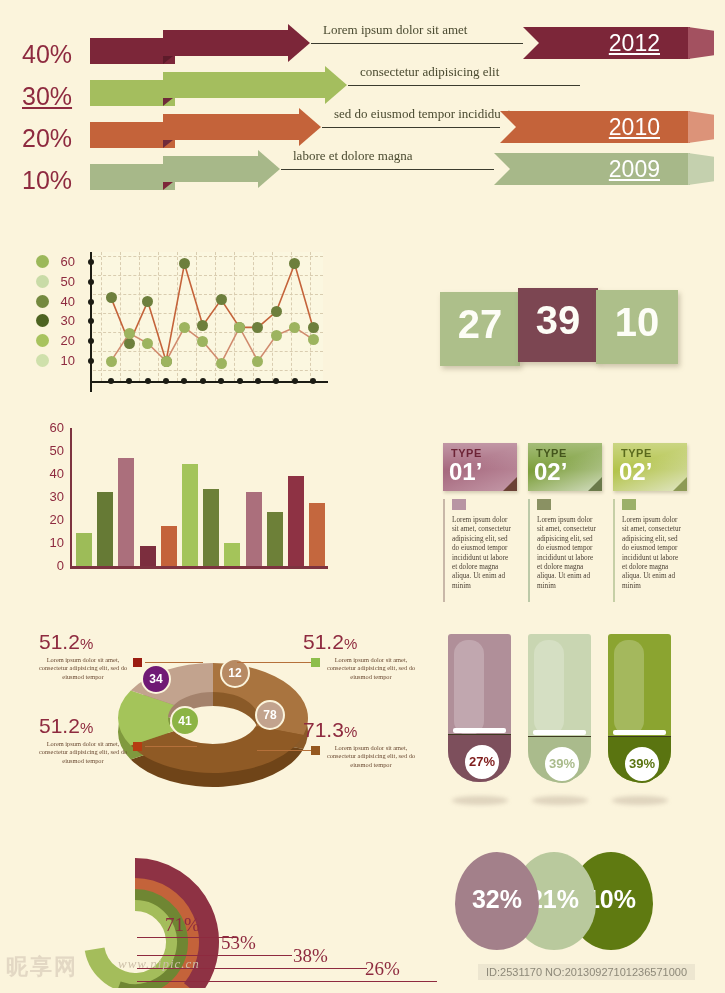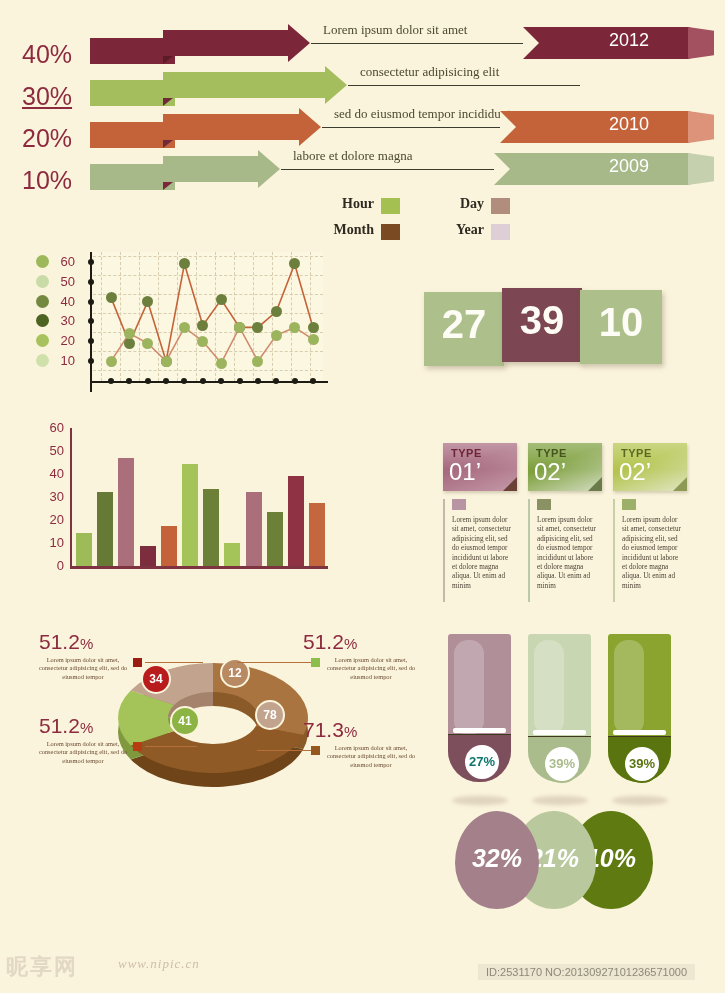--- a/index.html
+++ b/index.html
@@ -26,22 +26,22 @@
   .arrow{position:absolute;height:26px;}
   .arrow .shaft{position:absolute;left:0;top:0;height:26px;}
   .arrow .head{position:absolute;top:-6px;width:0;height:0;
     border-top:19px solid transparent;border-bottom:19px solid transparent;}
   .connector{position:absolute;height:1px;background:#3b3b2e;}
   .flag{position:absolute;height:32px;}
   .flag .fbody{position:absolute;left:0;top:0;height:32px;width:100%;}
   .flag .fnotch{position:absolute;left:0;top:0;width:0;height:0;
     border-top:16px solid transparent;border-bottom:16px solid transparent;}
   .flag .fold{position:absolute;top:0;height:32px;width:26px;}
-  .flag .year{position:absolute;right:41px;top:3px;color:#fff;font-size:18px;
-    font-family:"Liberation Sans",sans-serif;}
+  .flag .year{position:absolute;right:30px;top:3px;color:#fff;font-size:23px;
+    font-family:"Liberation Sans",sans-serif;text-decoration:underline;}
   .ribbon-label{position:absolute;font-size:13px;color:#4a4a30;font-family:"Liberation Serif",serif;}
 
   
   #legend{left:300px;top:196px;width:230px;height:50px;}
   .lg-item{position:absolute;height:20px;}
   .lg-txt{position:absolute;right:26px;top:0;font-size:14px;color:#2e2a22;
     font-family:"Liberation Serif",serif;font-weight:bold;}
   .lg-sw{position:absolute;right:0;top:2px;width:19px;height:16px;}
 
   
@@ -52,21 +52,21 @@
   .lc-plot{position:absolute;left:57px;top:0;width:230px;height:135px;
     background:#fbf7e0;}
   .gl-v{position:absolute;top:0;width:0;height:100%;border-left:1px dashed #d9cdb0;}
   .gl-h{position:absolute;left:0;height:0;width:100%;border-top:1px dashed #d9cdb0;}
   .axis-v{position:absolute;left:54px;top:0;width:2px;height:140px;background:#1c1c14;}
   .axis-h{position:absolute;left:54px;top:129px;height:2px;width:238px;background:#1c1c14;}
   .ax-dot{position:absolute;width:6px;height:6px;border-radius:50%;background:#1c1c14;}
   .pt{position:absolute;width:11px;height:11px;border-radius:50%;}
 
   
-  #numpanel{left:424px;top:288px;width:245px;height:80px;}
+  #numpanel{left:440px;top:288px;width:245px;height:80px;}
   .np-card{position:absolute;top:0;height:74px;
     box-shadow:2px 3px 5px rgba(120,110,80,.35);}
   .np-card span{position:absolute;left:0;right:0;top:10px;text-align:center;
     color:#fdfdf6;font-size:40px;font-family:"Liberation Sans",sans-serif;font-weight:bold;}
 
   
   #barchart{left:36px;top:428px;width:300px;height:160px;}
   .bc-ylab{position:absolute;left:0;width:28px;text-align:right;font-size:13px;
     color:#8e2a3f;font-family:"Liberation Sans",sans-serif;}
   .bc-axisv{position:absolute;left:34px;top:0;width:2px;height:140px;background:#7d3340;}
@@ -74,21 +74,21 @@
   .bar{position:absolute;bottom:0;}
 
   
   #typecards{left:443px;top:432px;width:250px;height:165px;}
   .tc{position:absolute;top:11px;width:74px;}
   .tc-head{position:relative;width:74px;height:48px;overflow:hidden;
     box-shadow:1px 2px 3px rgba(120,110,80,.3);}
   .tc-gloss{position:absolute;left:0;top:0;width:100%;height:100%;}
   .tc-type{position:absolute;left:8px;top:4px;font-size:11px;font-weight:bold;
     font-family:"Liberation Sans",sans-serif;letter-spacing:.5px;}
-  .tc-num{position:absolute;left:6px;top:15px;font-size:24px;font-weight:normal;
+  .tc-num{position:absolute;left:6px;top:15px;font-size:24px;font-weight:bold;
     color:#fff;font-family:"Liberation Sans",sans-serif;}
   .tc-corner{position:absolute;right:0;bottom:0;width:0;height:0;}
   .tc-body{position:relative;margin-top:8px;padding-left:9px;height:105px;}
   .tc-rule{position:absolute;left:0;top:0;width:2px;height:103px;}
   .tc-sw{width:14px;height:11px;margin-bottom:6px;}
   .tc-text{font-size:7.2px;line-height:9.4px;color:#4a3f33;
     font-family:"Liberation Serif",serif;width:60px;}
 
   
   #donut{left:25px;top:628px;width:415px;height:180px;}
@@ -118,21 +118,21 @@
   .vial-shadow{position:absolute;height:9px;border-radius:50%;
     background:rgba(150,130,110,.28);filter:blur(2px);}
 
   
   #arcs{left:25px;top:838px;width:415px;height:150px;}
   .arc-line{position:absolute;height:1px;background:#8e2a3f;}
   .arc-lab{position:absolute;font-size:19px;color:#8e2a3f;
     font-family:"Liberation Serif",serif;}
 
   
-  #shields{left:455px;top:811px;width:235px;height:105px;font-style:italic;}
+  #shields{left:455px;top:852px;width:235px;height:105px;}
   .shield{position:absolute;top:0;width:84px;height:98px;
     border-radius:42px 42px 42px 42px / 52px 52px 46px 46px;}
   .shield span{position:absolute;left:0;right:0;top:33px;text-align:center;
     color:#fff;font-size:25px;font-weight:bold;font-family:"Liberation Sans",sans-serif;}
 
   
   #wm-left{left:8px;top:956px;font-size:13px;color:#cdbfa8;letter-spacing:1px;
     font-family:"Liberation Serif",serif;font-style:italic;}
   #wm-cjk{left:6px;top:952px;font-size:22px;color:#e3d8c4;letter-spacing:2px;
     font-family:"DejaVu Sans",sans-serif;font-weight:bold;}
@@ -203,38 +203,20 @@
         <div class="connector" style="left: 281px; top: 15px; width: 213px;"></div>
         <div class="flag" style="left: 494px; top: -1px; width: 196px;">
           <div class="fbody" style="background: rgb(167, 184, 137);"></div>
           <div class="fold" style="right: -24px; background: rgb(196, 208, 174); clip-path: polygon(0px 0px, 100% 12%, 100% 88%, 0px 100%);"></div>
           <div class="fnotch" style="border-left: 16px solid rgb(251, 244, 220);"></div>
           <div class="year">2009</div>
         </div>
       </div>
     </div>
 
-  <div class="abs" id="legend">
-      <div class="lg-item" style="left: 0px; top: 0px; width: 100px;">
-        <div class="lg-txt">Hour</div>
-        <div class="lg-sw" style="background: rgb(164, 192, 80);"></div>
-      </div>
-      <div class="lg-item" style="left: 110px; top: 0px; width: 100px;">
-        <div class="lg-txt">Day</div>
-        <div class="lg-sw" style="background: rgb(176, 141, 124);"></div>
-      </div>
-      <div class="lg-item" style="left: 0px; top: 26px; width: 100px;">
-        <div class="lg-txt">Month</div>
-        <div class="lg-sw" style="background: rgb(122, 74, 34);"></div>
-      </div>
-      <div class="lg-item" style="left: 110px; top: 26px; width: 100px;">
-        <div class="lg-txt">Year</div>
-        <div class="lg-sw" style="background: rgb(222, 207, 214);"></div>
-      </div>
-    </div>
 
   <div class="abs" id="linechart">
       <div class="lc-plot" style="height: 129px;">
         <div class="gl-v" style="left: 8px;"></div>
         <div class="gl-v" style="left: 27px;"></div>
         <div class="gl-v" style="left: 46px;"></div>
         <div class="gl-v" style="left: 65px;"></div>
         <div class="gl-v" style="left: 84px;"></div>
         <div class="gl-v" style="left: 103px;"></div>
         <div class="gl-v" style="left: 122px;"></div>
@@ -395,21 +377,21 @@
       <svg width="415" height="180" style="position: absolute; left: 0px; top: 0px;">
         <path d="M188,49 A95,55 0 0 1 278.35036904803957,120.99593469062211 L230.7975432332819,112.03444185374863 A45,26 0 0 0 188,78 Z" fill="#8a5a28"></path>
         <path d="M278.35036904803957,120.99593469062211 A95,55 0 0 1 105.72758664047832,131.5 L149.02885682970026,117 A45,26 0 0 0 230.7975432332819,112.03444185374863 Z" fill="#6f4418"></path>
         <path d="M105.72758664047832,131.5 A95,55 0 0 1 105.72758664047834,76.5 L149.02885682970026,91 A45,26 0 0 0 149.02885682970026,117 Z" fill="#80993e"></path>
         <path d="M105.72758664047834,76.5 A95,55 0 0 1 187.99999999999997,49 L188,78 A45,26 0 0 0 149.02885682970026,91 Z" fill="#a4826c"></path>
         <path d="M188,35 A95,55 0 0 1 278.35036904803957,106.99593469062211 L230.7975432332819,98.03444185374863 A45,26 0 0 0 188,64 Z" fill="#a9743f"></path>
         <path d="M278.35036904803957,106.99593469062211 A95,55 0 0 1 105.72758664047832,117.5 L149.02885682970026,103 A45,26 0 0 0 230.7975432332819,98.03444185374863 Z" fill="#8f5a25"></path>
         <path d="M105.72758664047832,117.5 A95,55 0 0 1 105.72758664047834,62.49999999999999 L149.02885682970026,77 A45,26 0 0 0 149.02885682970026,103 Z" fill="#a4c45a"></path>
         <path d="M105.72758664047834,62.49999999999999 A95,55 0 0 1 187.99999999999997,35 L188,64 A45,26 0 0 0 149.02885682970026,77 Z" fill="#c2a38e"></path>
       </svg>
-      <div class="badge" style="left: 116px; top: 36px; background: #b91c1c;">34</div>
+      <div class="badge" style="left: 116px; top: 36px; background: #701a75;">34</div>
       <div class="badge" style="left: 195px; top: 30px; background: rgb(183, 138, 99);">12</div>
       <div class="badge" style="left: 145px; top: 78px; background: rgb(140, 180, 68);">41</div>
       <div class="badge" style="left: 230px; top: 72px; background: rgb(194, 163, 142);">78</div>
       <div class="dn-pct" style="left: 14px; top: 2px;">51.2<span class="sm">%</span></div>
       <div class="dn-txt" style="left: 12px; top: 28px;">Lorem ipsum dolor sit amet, consectetur adipisicing elit, sed do eiusmod tempor</div>
       <div class="dn-sw" style="left: 108px; top: 30px; background: rgb(155, 28, 17);"></div>
       <div class="dn-line" style="left: 120px; top: 34px; width: 58px;"></div>
       <div class="dn-pct" style="left: 278px; top: 2px;">51.2<span class="sm">%</span></div>
       <div class="dn-txt" style="left: 300px; top: 28px;">Lorem ipsum dolor sit amet, consectetur adipisicing elit, sed do eiusmod tempor</div>
       <div class="dn-sw" style="left: 286px; top: 30px; background: rgb(141, 190, 75);"></div>
@@ -424,40 +406,56 @@
       <div class="dn-line" style="left: 232px; top: 122px; width: 54px;"></div>
     </div>
 
   <div class="abs" id="vials">
       <div class="vial" style="left: 0px; background: rgb(176, 143, 153);">
         <div class="vial-fill" style="top: 100px; bottom: 0px; background: rgb(125, 79, 92);"></div>
         <div class="vial-gloss"></div>
         <div class="vial-line" style="top: 100px;"></div>
         <div class="vial-tick" style="left: 5px; right: 5px; width: auto; top: 94px;"></div>
       </div>
-      <div class="vial-badge" style="left: 15px; top: 109px; color: #0f766e; border: 2px solid rgb(125, 79, 92);">27%</div>
+      <div class="vial-badge" style="left: 15px; top: 109px; color: #7f1d1d; border: 2px solid rgb(125, 79, 92);">27%</div>
       <div class="vial-shadow" style="left: 4px; top: 162px; width: 56px;"></div>
       <div class="vial" style="left: 80px; background: rgb(201, 214, 178);">
         <div class="vial-fill" style="top: 102px; bottom: 0px; background: rgb(170, 187, 140);"></div>
         <div class="vial-gloss"></div>
         <div class="vial-line" style="top: 102px;"></div>
         <div class="vial-tick" style="left: 5px; right: 5px; width: auto; top: 96px;"></div>
       </div>
       <div class="vial-badge" style="left: 95px; top: 111px; color: rgb(170, 187, 140); border: 2px solid rgb(170, 187, 140);">39%</div>
       <div class="vial-shadow" style="left: 84px; top: 162px; width: 56px;"></div>
       <div class="vial" style="left: 160px; background: rgb(139, 164, 48);">
         <div class="vial-fill" style="top: 102px; bottom: 0px; background: rgb(90, 116, 16);"></div>
         <div class="vial-gloss"></div>
         <div class="vial-line" style="top: 102px;"></div>
         <div class="vial-tick" style="left: 5px; right: 5px; width: auto; top: 96px;"></div>
       </div>
       <div class="vial-badge" style="left: 175px; top: 111px; color: rgb(90, 116, 16); border: 2px solid rgb(90, 116, 16);">39%</div>
       <div class="vial-shadow" style="left: 164px; top: 162px; width: 56px;"></div>
     </div>
 
+  <div class="abs" id="arcs">
+      <svg width="415" height="150" style="position: absolute; left: 0px; top: 0px;">
+        <path d="M110,63 A41,41 0 1 1 69.62288212649946,111.11957528434414" fill="none" stroke="#a4bd5b" stroke-width="20"></path>
+        <path d="M110,52 A52,52 0 1 1 92.21495254706522,152.86401628086725" fill="none" stroke="#6f8633" stroke-width="20"></path>
+        <path d="M110,41 A63,63 0 0 1 129.46807064562168,163.91656052659468" fill="none" stroke="#c4633a" stroke-width="20"></path>
+        <path d="M110,30 A74,74 0 0 1 166.68728879080436,151.5662831168039" fill="none" stroke="#8e3244" stroke-width="20"></path>
+      </svg>
+      <div class="arc-line" style="left: 112px; top: 99px; width: 100px;"></div>
+      <div class="arc-lab" style="left: 140px; top: 76px;">71%</div>
+      <div class="arc-line" style="left: 112px; top: 117px; width: 155px;"></div>
+      <div class="arc-lab" style="left: 196px; top: 94px;">53%</div>
+      <div class="arc-line" style="left: 112px; top: 130px; width: 230px;"></div>
+      <div class="arc-lab" style="left: 268px; top: 107px;">38%</div>
+      <div class="arc-line" style="left: 112px; top: 143px; width: 300px;"></div>
+      <div class="arc-lab" style="left: 340px; top: 120px;">26%</div>
+    </div>
 
   <div class="abs" id="shields">
       <div class="shield" style="left: 0px; background: rgb(163, 128, 138); z-index: 3;">
         <span>32%</span>
       </div>
       <div class="shield" style="left: 57px; background: rgb(185, 201, 157); z-index: 2;">
         <span>21%</span>
       </div>
       <div class="shield" style="left: 114px; background: rgb(95, 122, 17); z-index: 1;">
         <span>10%</span>

